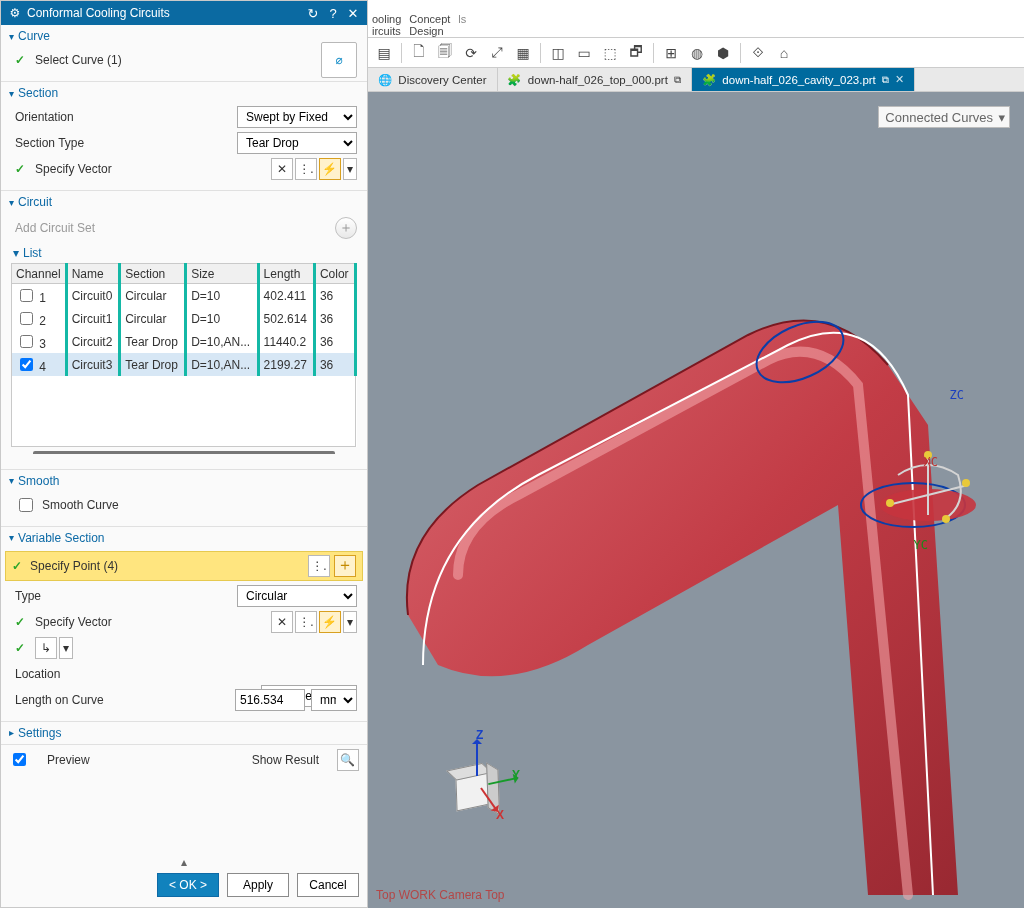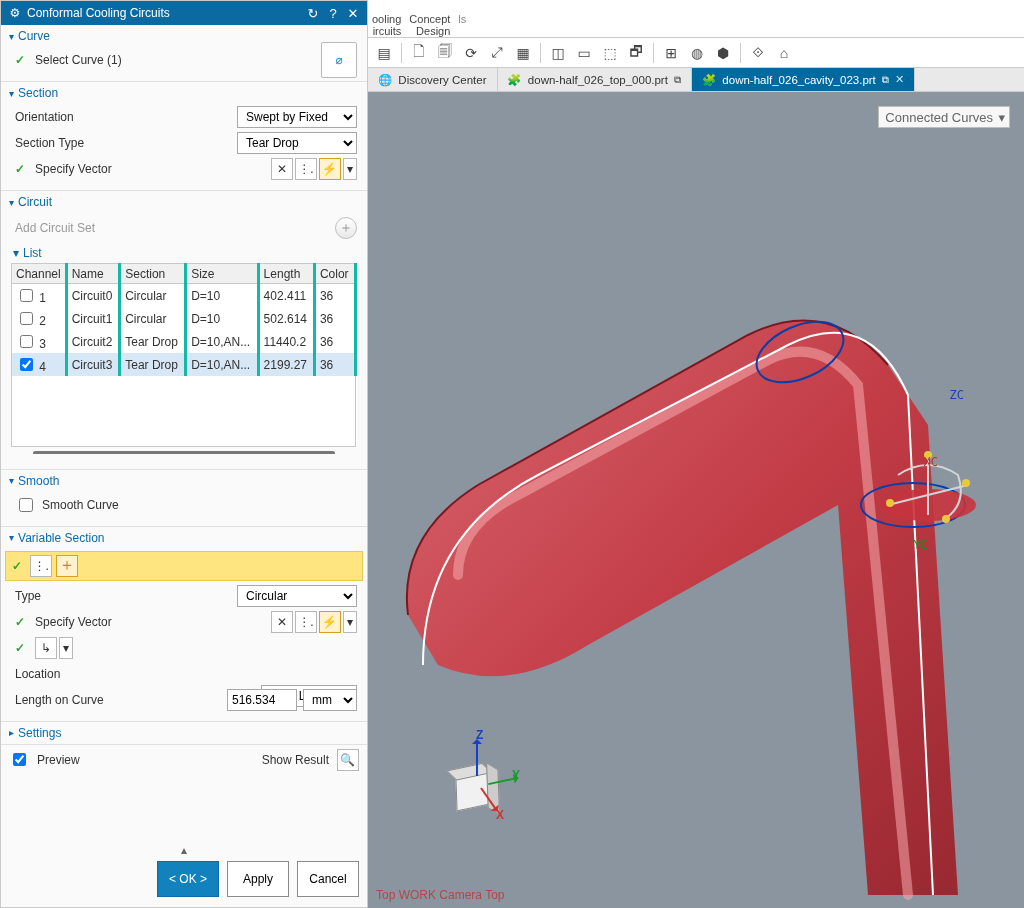--- a/index.html
+++ b/index.html
@@ -42,30 +42,30 @@
   .tbl-wrap { padding:0 10px 4px 10px; }
   .tbl-scroll { height:14px; border-top:3px solid #777; margin:4px 22px 0 22px; border-radius:2px; }
 
   .sub-head { display:flex; align-items:center; gap:4px; padding:3px 8px 3px 12px; color:#0d6aa6; font-size:12px; cursor:pointer; }
 
   .spec-point { background:#ffe57f; border:1px solid #e6c94f; margin:2px 4px; padding:3px 6px; display:flex; align-items:center; gap:4px; }
 
   .footer { margin-top:auto; padding:4px 8px 10px 8px; }
   .caret-up { text-align:center; color:#666; font-size:12px; height:14px; }
   .btnbar { display:flex; justify-content:flex-end; gap:8px; padding-top:4px; }
-  .btn { min-width:62px; height:36px; border:1px solid #8a8a8a; background:#fff; font-size:12px; cursor:pointer; }
+  .btn { min-width:62px; height:24px; border:1px solid #8a8a8a; background:#fff; font-size:12px; cursor:pointer; }
   .btn.primary { background:#1182bd; color:#fff; border-color:#0d6aa6; }
 
-  .preview-row { display:flex; align-items:center; gap:8px; padding:4px 8px; }
+  .preview-row { display:flex; align-items:center; gap:18px; padding:4px 8px; }
   .preview-row .spacer { flex:1; }
 
   
   .right { flex:1; display:flex; flex-direction:column; position:relative; background:#fff; }
   .ribbon-frag { height:38px; border-bottom:1px solid #ccc; display:flex; align-items:flex-end; padding:0 4px; gap:8px; font-size:11px; color:#444; }
-  .ribbon-frag .grp { text-align:right; line-height:12px; }
+  .ribbon-frag .grp { text-align:left; line-height:12px; }
   .toolbar { height:30px; border-bottom:1px solid #ccc; display:flex; align-items:center; gap:2px; padding:0 4px; overflow:hidden; }
   .tbtn { width:24px; height:24px; display:inline-flex; align-items:center; justify-content:center; color:#444; font-size:14px; }
   .sep { width:1px; height:20px; background:#ccc; margin:0 3px; }
 
   .tabbar { height:24px; background:#e9e9e9; border-bottom:1px solid #ccc; display:flex; align-items:stretch; font-size:11.5px; }
   .tabbar .tab { display:flex; align-items:center; gap:6px; padding:0 10px; border-right:1px solid #ccc; color:#333; cursor:pointer; }
   .tabbar .tab .ficon { color:#c9791a; }
   .tabbar .tab.active { background:#006a9e; color:#fff; }
   .tabbar .tab .close { font-size:11px; opacity:.8; }
   .tabbar .tab .pop { font-size:10px; }
@@ -237,20 +237,21 @@
       </div>
     </div>
 
     <div class="section">
       <div class="sec-head">
         <span class="chev">▾</span>
         <span>Variable Section</span>
       </div>
       <div class="spec-point">
         <span class="tick">✓</span>
+        <span class="lbl" style="flex:1;">Specify Point (4)</span>
         <span class="iconbtn">⋮.</span>
         <span class="iconbtn highlight" style="color:#c48a00;font-size:16px;">＋</span>
       </div>
       <div class="sec-body">
         <div class="row">
           <span class="lbl">Type</span>
           <select class="combo-wide">
             <option>Circular</option>
           </select>
         </div>
@@ -273,21 +274,21 @@
         </div>
         <div class="row">
           <span class="lbl">Location</span>
           <select style="width:96px;margin-top:45px;">
             <option>◞ Arc Length</option>
           </select>
         </div>
         <div class="row">
           <span class="lbl">Length on Curve</span>
           <input type="text" style="width: 70px;" value="516.534">
-          <select style="width:54px;">
+          <select style="width:46px;">
             <option>mm</option>
           </select>
         </div>
       </div>
     </div>
 
     <div class="section">
       <div class="sec-head">
         <span class="chev">▸</span>
         <span>Settings</span>

